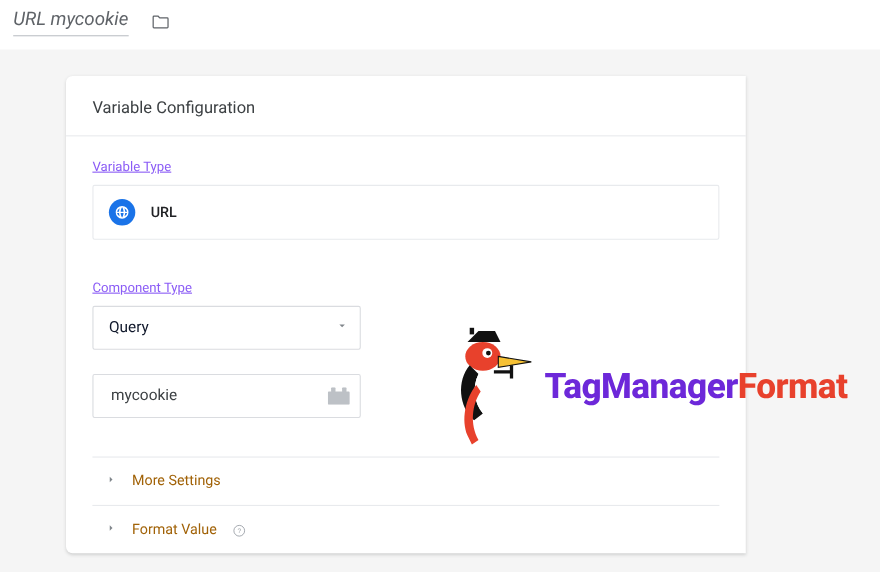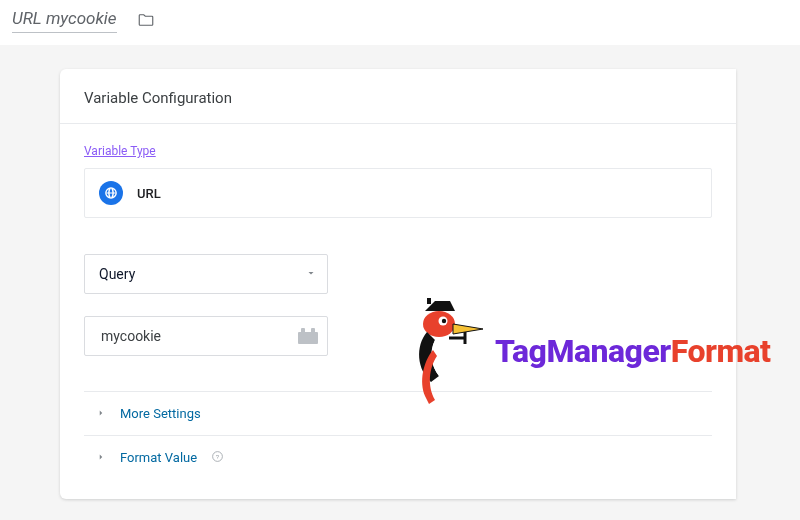--- a/index.html
+++ b/index.html
@@ -4,21 +4,21 @@
 <style>
   * { box-sizing: border-box; }
   html, body { margin: 0; padding: 0; font-family: Roboto, Arial, sans-serif; background: #fff; }
   body { width: 800px; height: 520px; overflow: hidden; position: relative; }
 
   .title-bar { padding: 8px 12px 6px 12px; display: flex; align-items: flex-end; gap: 20px; font-style: italic; }
   .title-text { font-size: 17px; color: #5f6368; border-bottom: 1px solid #bdc1c6; padding-bottom: 4px; }
   .folder-icon svg { width: 18px; height: 18px; stroke: #5f6368; fill: none; stroke-width: 1.5; }
 
   .canvas { background: #f5f5f5; position: absolute; left: 0; right: 0; top: 45px; bottom: 0; padding: 24px 0 0 60px; }
-  .card { background: #fff; border-radius: 6px 0 0 6px; box-shadow: 0 1px 3px rgba(60,64,67,0.2); width: 676px; min-height: 430px; }
+  .card { background: #fff; border-radius: 6px 0 0 6px; box-shadow: 0 1px 3px rgba(60,64,67,0.2); width: 618px; min-height: 430px; }
 
   .card-header { padding: 20px 24px 16px 24px; font-size: 15px; color: #3c4043; }
   .divider { border-bottom: 1px solid #e8eaed; }
 
   .card-body { padding: 20px 24px 0 24px; position: relative; }
 
   .field-label { font-size: 12px; color: #8b5cf6; margin-bottom: 10px; display: flex; align-items: center; gap: 6px; text-decoration: underline; }
   .help-icon svg { width: 13px; height: 13px; display: block; }
 
   .type-row { border: 1px solid #e8eaed; border-radius: 2px; padding: 12px 14px; display: flex; align-items: center; gap: 14px; margin-bottom: 36px; cursor: pointer; }
@@ -27,21 +27,21 @@
   .type-name { font-size: 13px; font-weight: 500; color: #202124; }
 
   .select { width: 244px; height: 40px; border: 1px solid #dadce0; border-radius: 2px; display: flex; align-items: center; justify-content: space-between; padding: 0 10px 0 14px; font-size: 14px; color: #0f172a; cursor: pointer; margin-bottom: 22px; background: #fff; }
   .select .caret svg { width: 12px; height: 12px; fill: #80868b; }
 
   .text-input-wrap { width: 244px; height: 40px; border: 1px solid #dadce0; border-radius: 2px; display: flex; align-items: center; padding: 0 6px 0 14px; background: #fff; margin-bottom: 35px; }
   .text-input-wrap input { border: none; outline: none; flex: 1; font-size: 14px; color: #3c4043; font-family: inherit; background: transparent; }
   .lego-icon { width: 26px; height: 22px; display: flex; align-items: center; justify-content: center; cursor: pointer; }
   .lego-icon svg { fill: #bdc1c6; }
 
-  .collapsible { padding: 14px 0 14px 12px; display: flex; align-items: flex-start; gap: 14px; font-size: 13px; color: #0369a1; cursor: pointer; }
+  .collapsible { padding: 14px 0 14px 12px; display: flex; align-items: flex-end; gap: 14px; font-size: 13px; color: #a16207; cursor: pointer; }
   .collapsible .chev svg { width: 10px; height: 10px; fill: #80868b; }
 
   .logo-watermark { position: absolute; top: 172px; left: 345px; display: flex; align-items: center; gap: 10px; pointer-events: none; }
   .logo-watermark .wp { width: 80px; height: 110px; }
   .logo-text { font-size: 32px; font-weight: 800; letter-spacing: -0.5px; white-space: nowrap; }
   .logo-text .black { color: #6d28d9; }
   .logo-text .red { color: #e8412c; }
 </style>
 </head>
 <body>
@@ -64,20 +64,21 @@
       <div class="field-label">Variable Type</div>
       <div class="type-row">
         <span class="type-icon">
           <svg viewBox="0 0 24 24">
               <path d="M12 2a10 10 0 1 0 0 20 10 10 0 0 0 0-20zm7.9 9h-3.05a16 16 0 0 0-1.2-5.3A8.03 8.03 0 0 1 19.9 11zM12 4c.9 1.2 2 3.4 2.3 7H9.7C10 7.4 11.1 5.2 12 4zM8.35 5.7A16 16 0 0 0 7.15 11H4.1a8.03 8.03 0 0 1 4.25-5.3zM4.1 13h3.05c.15 2 .6 3.8 1.2 5.3A8.03 8.03 0 0 1 4.1 13zm7.9 7c-.9-1.2-2-3.4-2.3-7h4.6c-.3 3.6-1.4 5.8-2.3 7zm3.65-1.7c.6-1.5 1.05-3.3 1.2-5.3h3.05a8.03 8.03 0 0 1-4.25 5.3z"></path>
             </svg>
         </span>
         <span class="type-name">URL</span>
       </div>
 
+      <div class="field-label">Component Type</div>
       <div class="select">
         <span>Query</span>
         <span class="caret">
           <svg viewBox="0 0 24 24">
               <path d="M7 10l5 5 5-5z"></path>
             </svg>
         </span>
       </div>
 
       <div class="text-input-wrap">

